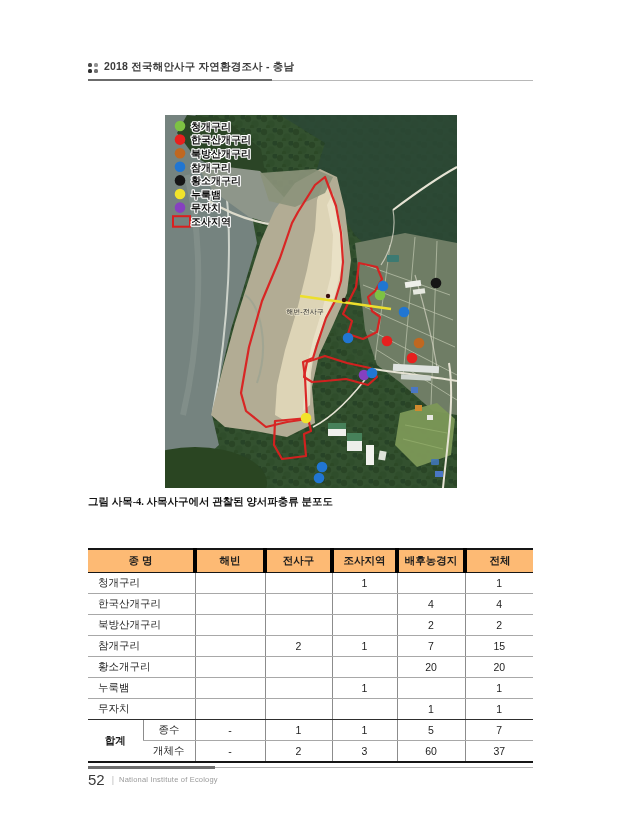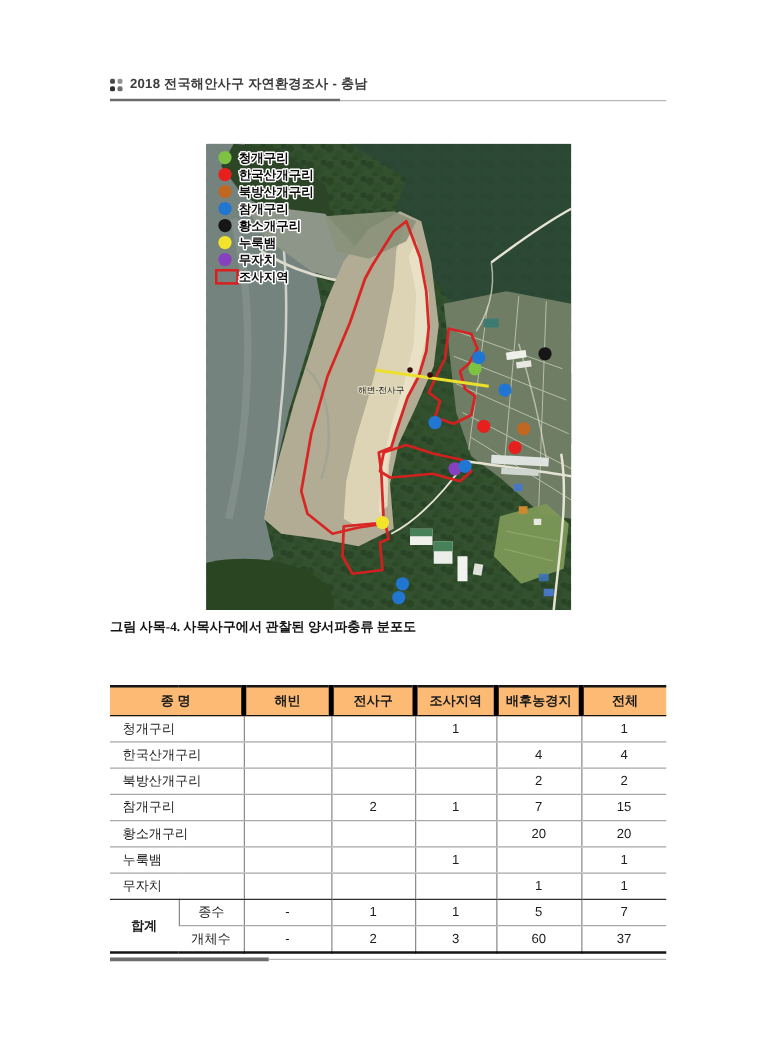--- a/index.html
+++ b/index.html
@@ -299,14 +299,19 @@
           <td class="num">60</td>
           <td class="num">37</td>
         </tr>
       </tbody>
   </table>
 
   <div class="ftr-rule">
       <div class="dark"></div>
       <div class="light"></div>
     </div>
+  <div class="ftr-text">
+    <span class="ftr-page">52</span>
+    <span class="ftr-sep">|</span>
+    <span class="ftr-org">National Institute of Ecology</span>
+  </div>
 
 </div>
 
 </body></html>

